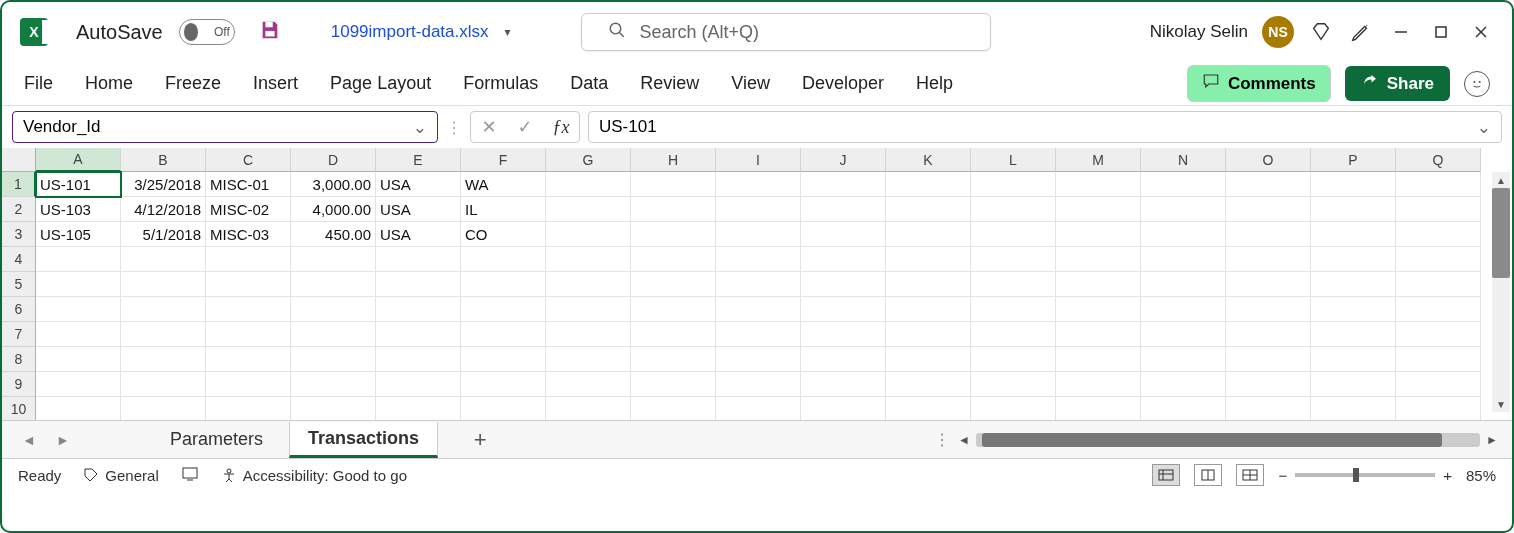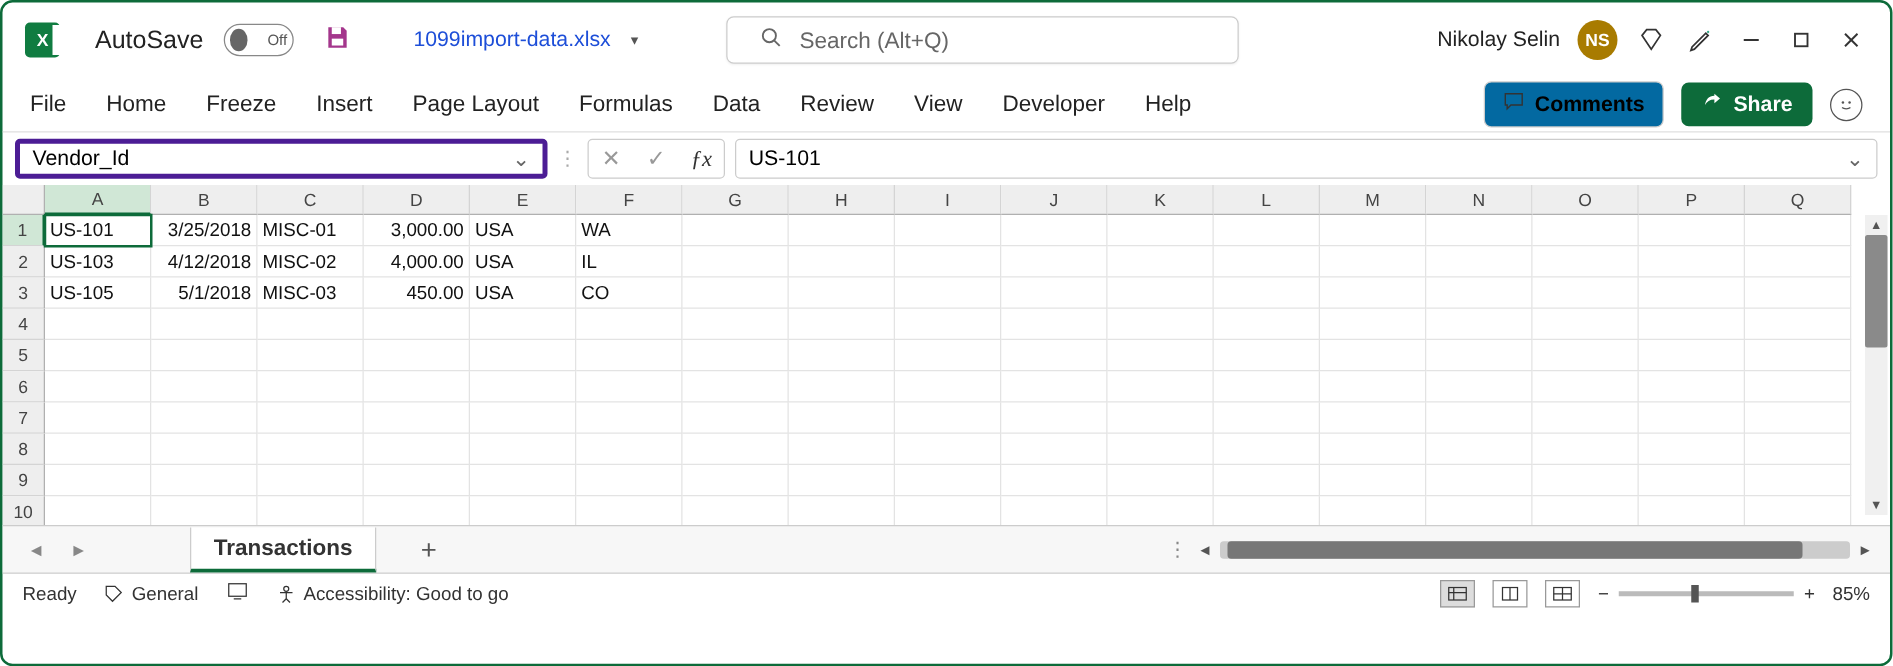--- a/index.html
+++ b/index.html
@@ -21,27 +21,27 @@
 .userblock { margin-left: auto; display: flex; align-items: center; gap: 14px; }
 .username { font-size: 17px; color: #222; }
 .avatar { width: 32px; height: 32px; border-radius: 50%; background: #a87b00; color: #fff; display: flex; align-items: center; justify-content: center; font-size: 14px; font-weight: 600; }
 .ticon { width: 26px; height: 26px; display: flex; align-items: center; justify-content: center; color: #333; }
 .winbtn { width: 26px; height: 26px; display: flex; align-items: center; justify-content: center; color: #333; font-size: 16px; }
 
 
 .ribbon { height: 44px; display: flex; align-items: center; padding: 0 22px; gap: 32px; border-bottom: 1px solid #e0e0e0; }
 .ribbon .tab { font-size: 18px; color: #222; cursor: pointer; }
 .ribbon .right { margin-left: auto; display: flex; align-items: center; gap: 14px; }
-.comments-btn { border: 1px solid #ccc; border-radius: 6px; padding: 6px 14px; display: flex; align-items: center; gap: 8px; font-size: 17px; font-weight: 600; background: #0369a1; }
+.comments-btn { border: 1px solid #ccc; border-radius: 6px; padding: 6px 14px; display: flex; align-items: center; gap: 8px; font-size: 17px; font-weight: 600; background: #86efac; }
 .share-btn { background: #0d6b3a; color: #fff; border-radius: 6px; padding: 6px 16px; display: flex; align-items: center; gap: 8px; font-size: 17px; font-weight: 600; }
 .smiley { width: 26px; height: 26px; border: 1.5px solid #555; border-radius: 50%; display: flex; align-items: center; justify-content: center; font-size: 13px; }
 
 
 .fbar { height: 42px; display: flex; align-items: center; padding: 6px 10px; gap: 8px; }
-.namebox { width: 426px; height: 32px; border: 4px solid #4c1d95; border-radius: 4px; display: flex; align-items: center; padding: 0 10px; font-size: 17px; justify-content: space-between; }
+.namebox { width: 426px; height: 32px; border: 1px solid #4c1d95; border-radius: 4px; display: flex; align-items: center; padding: 0 10px; font-size: 17px; justify-content: space-between; }
 .fxbtns { display: flex; align-items: center; border: 1px solid #ccc; border-radius: 4px; height: 32px; }
 .fxbtns .b { width: 36px; height: 100%; display: flex; align-items: center; justify-content: center; color: #999; font-size: 18px; }
 .fxbtns .b.fx { font-style: italic; color: #333; font-family: serif; }
 .formulabox { flex: 1; height: 32px; border: 1px solid #ccc; border-radius: 4px; display: flex; align-items: center; padding: 0 10px; font-size: 17px; justify-content: space-between; }
 
 
 .gridwrap { position: relative; height: 272px; overflow: hidden; }
 .grid { display: grid; grid-template-columns: 34px repeat(17, 85px); }
 .grid .ch { height: 24px; border-right: 1px solid #d4d4d4; border-bottom: 1px solid #b0b0b0; background: #eee; font-size: 14px; color: #444; display: flex; align-items: center; justify-content: center; }
 .grid .ch.sel { background: #d0e7d6; border-bottom: 2px solid #0d6b3a; }
@@ -402,20 +402,21 @@
     <div class="arr">▲</div>
     <div class="thumb"></div>
     <div class="arr down">▼</div>
   </div>
 </div>
 
 <div class="sheettabs">
   <div class="navarr">◄</div>
   <div class="navarr">►</div>
   <div style="width:60px"></div>
+  <div class="sheet">Parameters</div>
   <div class="sheet active">Transactions</div>
   <div class="addsheet">+</div>
   <div class="menu3">⋮</div>
   <div class="hscroll">
     <span class="arr">◄</span>
     <div class="track">
         <div class="thumb"></div>
       </div>
     <span class="arr">►</span>
   </div>

